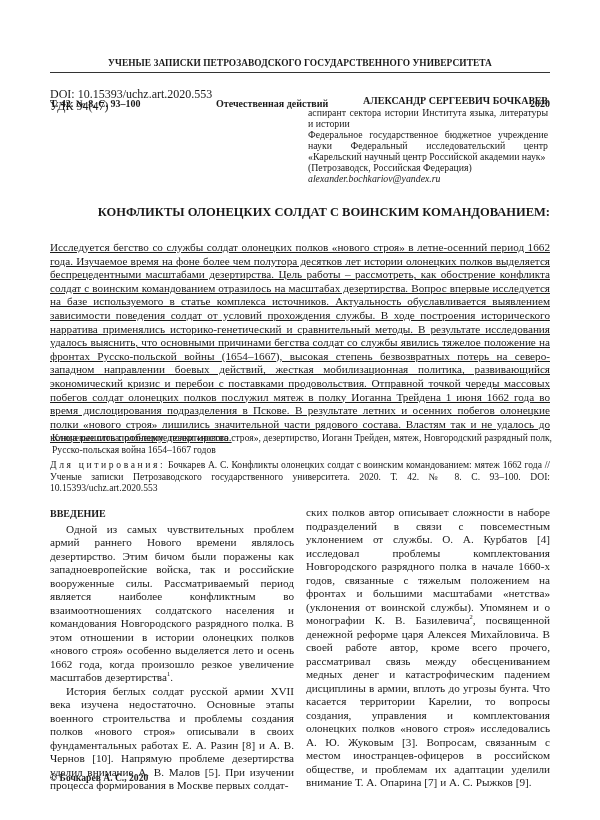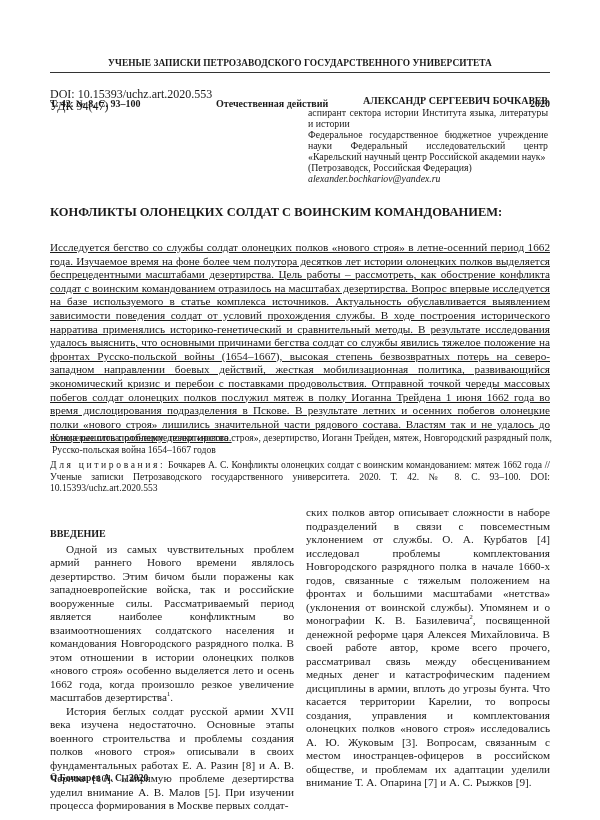--- a/index.html
+++ b/index.html
@@ -10,33 +10,33 @@
                    font-weight: bold; font-size: 9.4px; letter-spacing: 0.05px; }
   .rule { left: 50px; width: 500px; top: 72px; height: 0; border-top: 1px solid #333; }
   .meta-row { left: 50px; width: 500px; top: 76px; font-size: 10px; font-weight: bold;
               display: flex; justify-content: space-between; margin-top: 22px; }
   .meta-row .sec { position: absolute; left: 166px; }
   .doi { left: 50px; top: 88px; font-size: 12px; line-height: 12px; }
   .author-block { left: 308px; width: 240px; top: 95px; font-size: 9.8px; line-height: 11px; }
   .author-name { text-align: right; font-weight: bold; font-size: 10px; margin-bottom: 1px; }
   .author-block .p { text-align: justify; }
   .email { font-style: italic; }
-  .title { left: 50px; width: 500px; top: 205px; text-align: left; font-weight: bold;
+  .title { left: 50px; width: 500px; top: 205px; text-align: right; font-weight: bold;
            font-size: 12.5px; line-height: 14px; }
   .abstract { left: 50px; width: 500px; top: 241px; font-size: 11.2px; line-height: 13.6px;
               text-align: justify; text-decoration: underline; }
   .keywords { left: 52px; width: 500px; top: 432px; font-size: 9.6px; line-height: 11.5px;
               text-align: justify; }
   .citation { left: 50px; width: 500px; top: 459px; font-size: 9.6px; line-height: 11.5px;
               text-align: justify; }
   .cite-label { letter-spacing: 2.6px; }
   .col { width: 244px; font-size: 11.2px; line-height: 13.5px; text-align: justify; hyphens: manual; }
   .col-left { left: 50px; top: 507px; }
   .col-right { left: 306px; top: 506px; }
-  .heading { font-weight: bold; font-size: 10px; margin-bottom: 2px; margin-top: 20px; }
+  .heading { font-weight: bold; font-size: 10px; margin-bottom: 2px; }
   .para { text-indent: 16px; margin: 0; }
   .para.noindent { text-indent: 0; }
   sup { font-size: 6.5px; vertical-align: super; line-height: 0; }
   .copyright { left: 50px; top: 772px; font-size: 9.6px; font-weight: bold; }
 </style>
 </head>
 <body>
 
 <div class="abs journal-title">УЧЕНЫЕ ЗАПИСКИ ПЕТРОЗАВОДСКОГО ГОСУДАРСТВЕННОГО УНИВЕРСИТЕТА</div>
 <div class="abs rule"></div>

